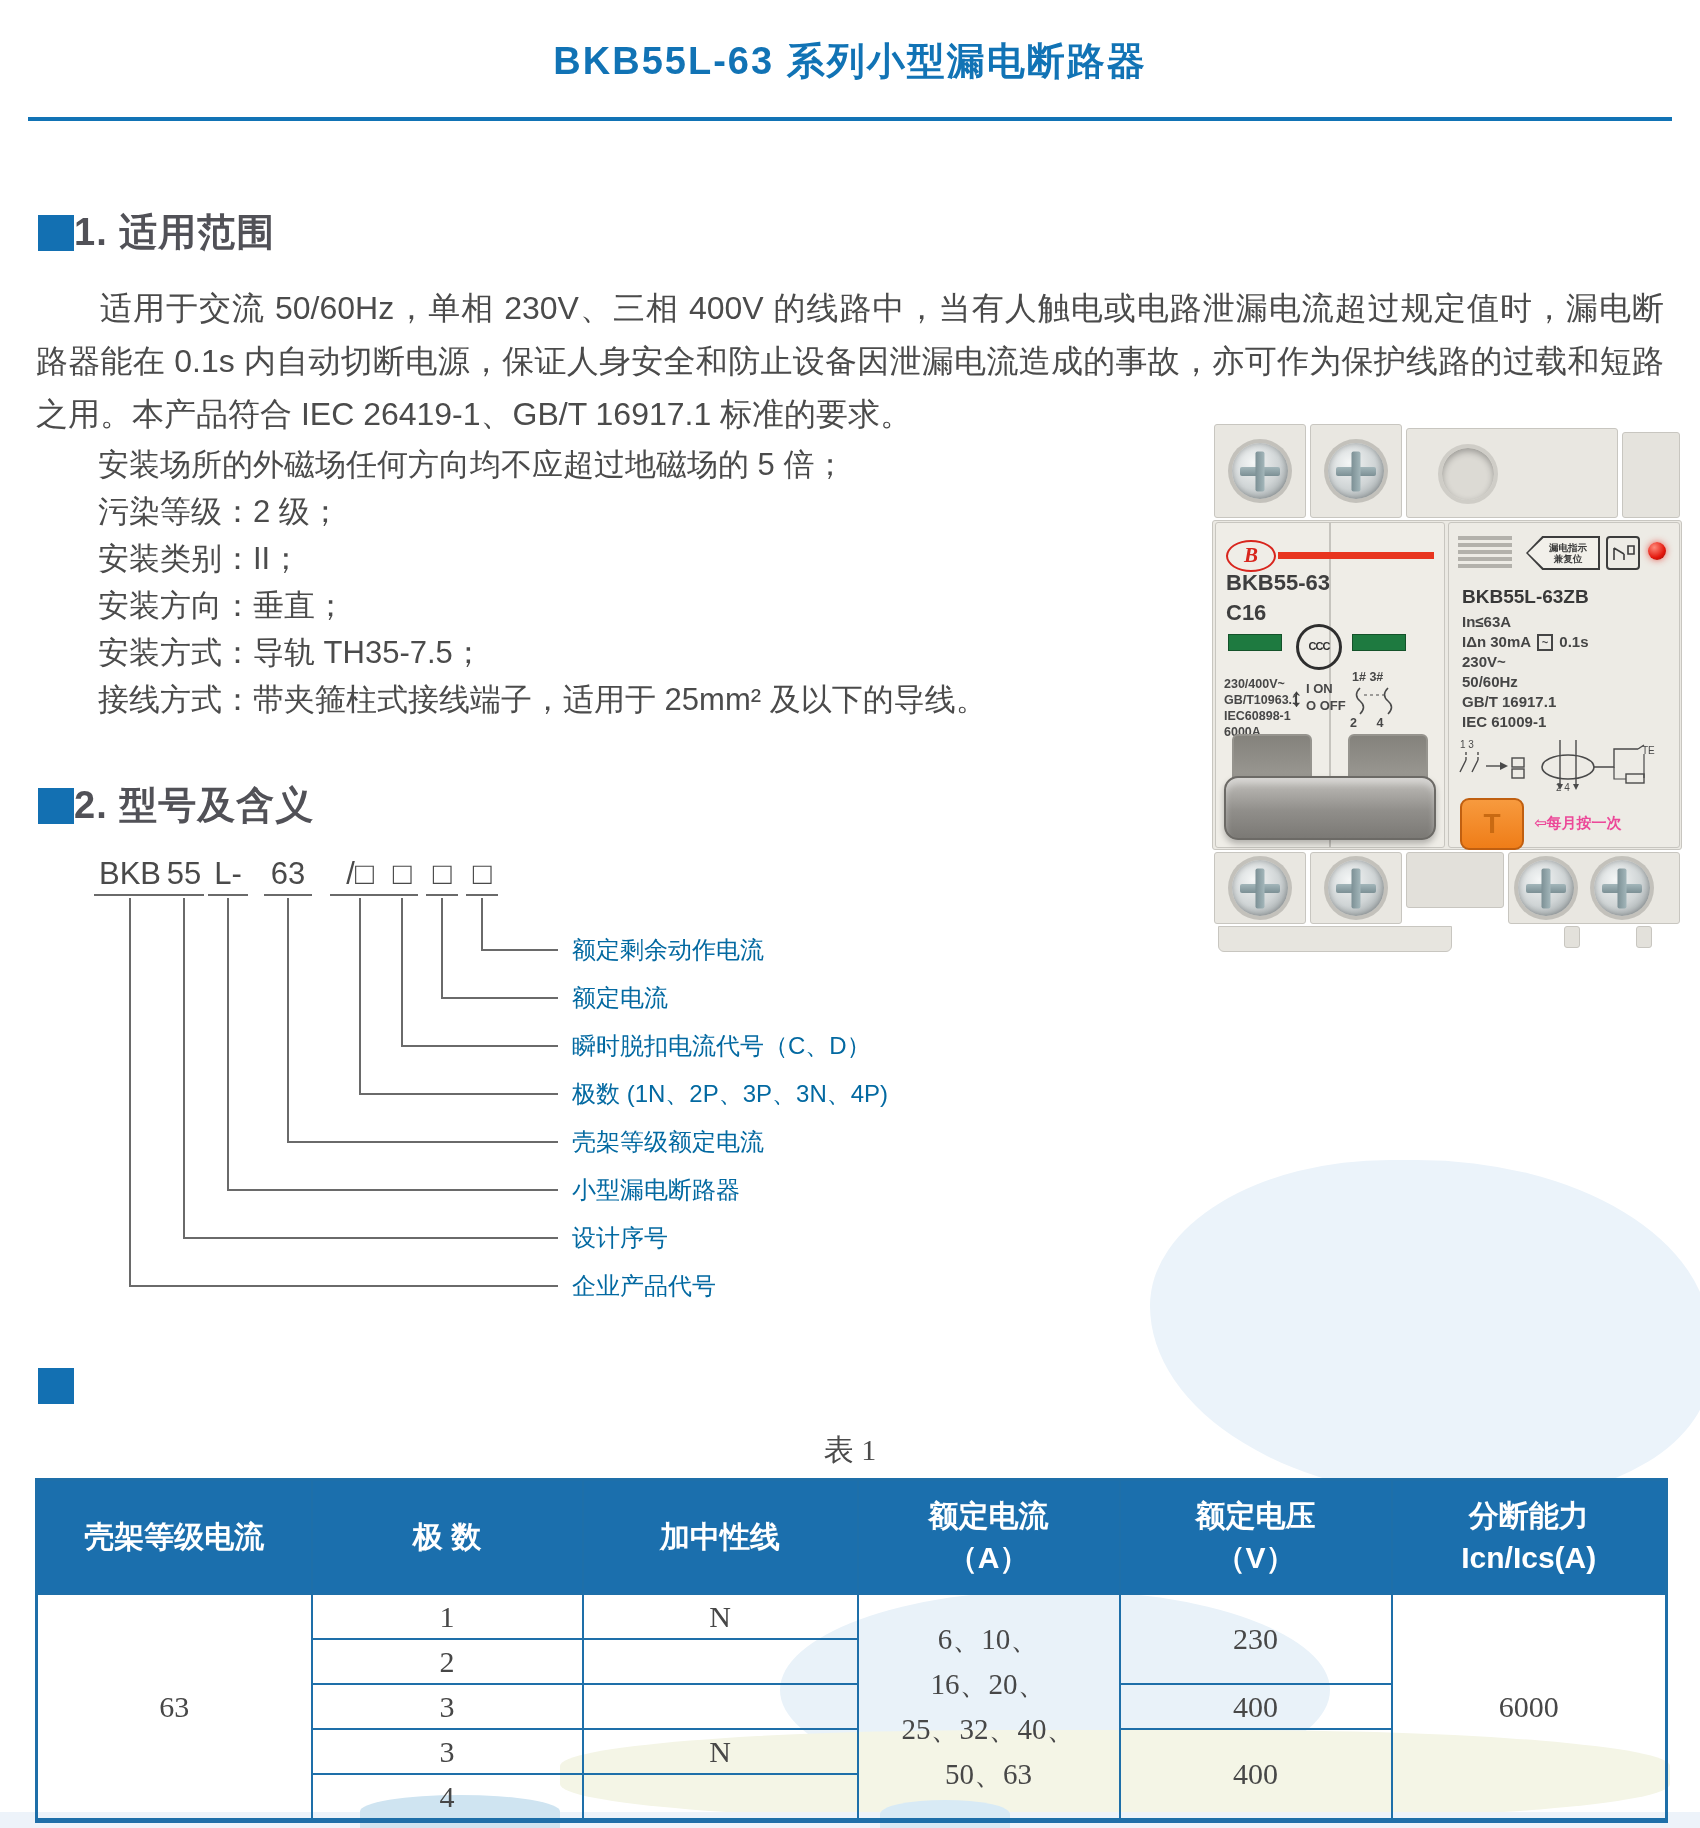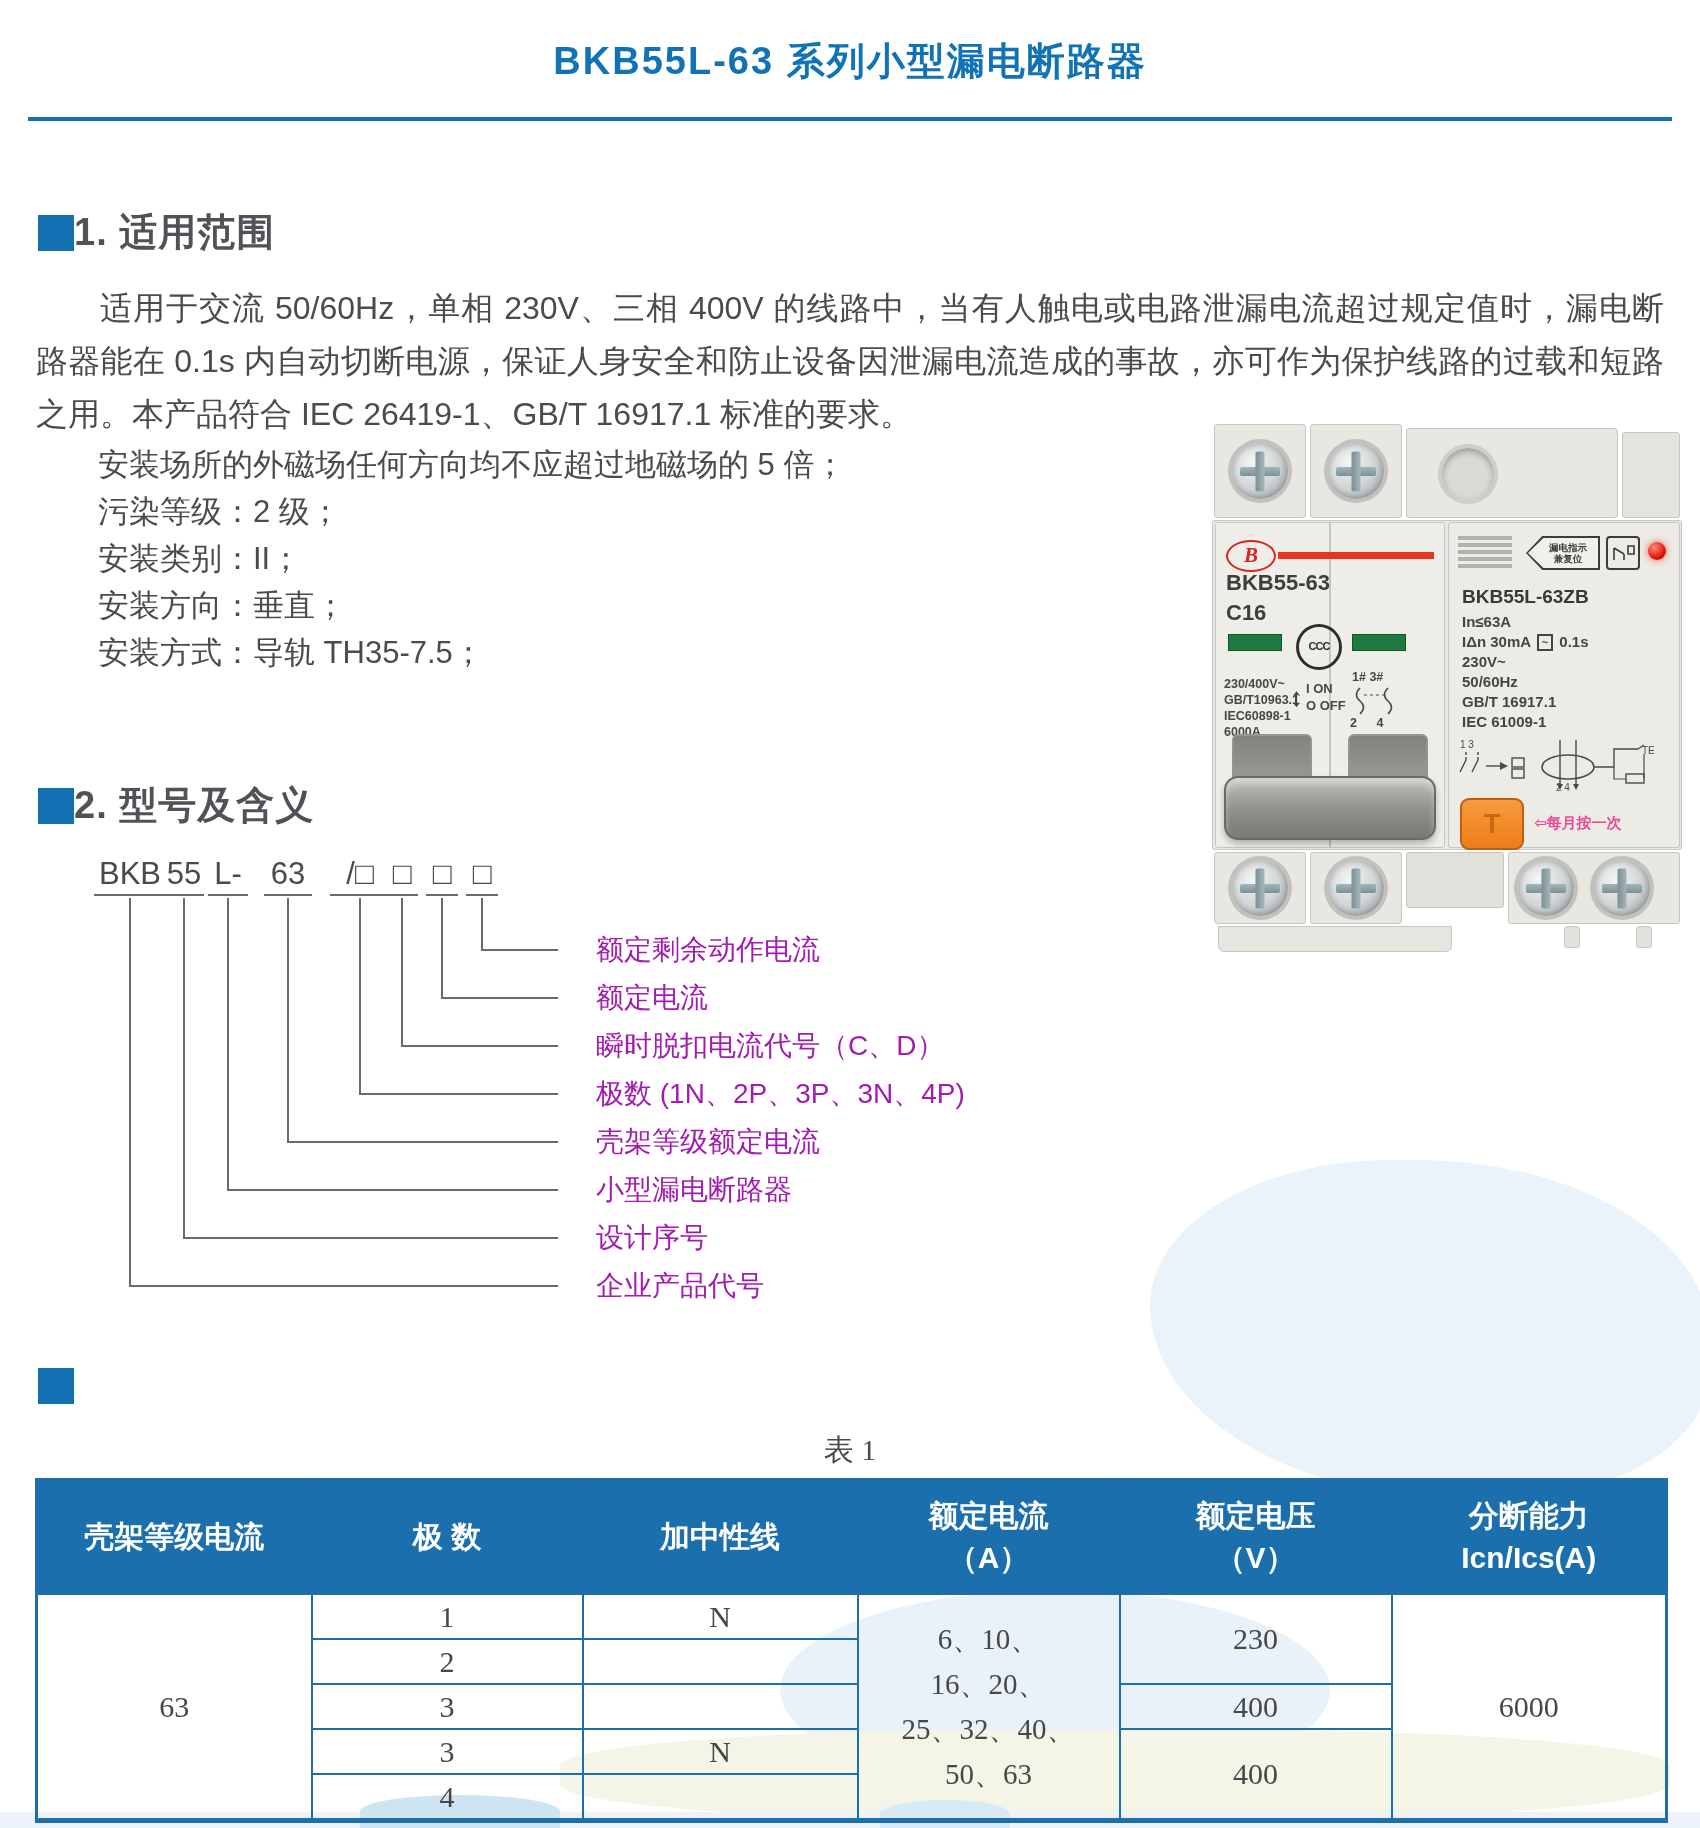--- a/index.html
+++ b/index.html
@@ -30,22 +30,22 @@
   
   .speclist { left:36px; top:441px; font-size:31px; color:#4b4b4b; }
   .speclist .it { height:47px; line-height:47px; padding-left:62px; white-space:nowrap; }
 
   
   .diagram { left:90px; top:856px; width:980px; height:474px; position:absolute; z-index:1; }
   .seg { position:absolute; top:0; height:38px; line-height:36px; text-align:center;
          font-size:31px; color:#4a4a4a; border-bottom:2px solid #6a6a6a; }
   .vl { position:absolute; width:2px; background:#6a6a6a; }
   .hl { position:absolute; height:2px; background:#6a6a6a; }
-  .dlabel { position:absolute; left:506px; height:48px; line-height:48px; font-size:28px;
-            color:#a21caf; white-space:nowrap; }
+  .dlabel { position:absolute; left:482px; height:48px; line-height:48px; font-size:24px;
+            color:#0369a1; white-space:nowrap; }
 
   
   .tcap { top:1430px; left:0; width:1700px; text-align:center;
           font-family:"Liberation Serif","DejaVu Serif",serif; font-size:30px; color:#4b4b4b; }
   table.spec { position:absolute; left:35px; top:1478px; width:1630px; border-collapse:collapse;
                z-index:1; table-layout:fixed;
                border:3px solid #1e6fa9; border-bottom:5px solid #1e6fa9; }
   table.spec th { background:#1b6fad; color:#ffffff; font-size:30px; font-weight:bold;
                   border:2px solid #1e6fa9; height:112px; padding:0; line-height:42px; }
   table.spec td { border:2px solid #1e6fa9; text-align:center; vertical-align:middle;
@@ -106,20 +106,21 @@
     <div class="l">路器能在 0.1s 内自动切断电源，保证人身安全和防止设备因泄漏电流造成的事故，亦可作为保护线路的过载和短路</div>
     <div class="l last">之用。本产品符合 IEC 26419-1、GB/T 16917.1 标准的要求。</div>
   </div>
 
   <div class="z speclist">
     <div class="it">安装场所的外磁场任何方向均不应超过地磁场的 5 倍；</div>
     <div class="it">污染等级：2 级；</div>
     <div class="it">安装类别：II；</div>
     <div class="it">安装方向：垂直；</div>
     <div class="it">安装方式：导轨 TH35-7.5；</div>
+    <div class="it">接线方式：带夹箍柱式接线端子，适用于 25mm² 及以下的导线。</div>
   </div>
 
   <div class="brk">
 
     <div class="blk" style="left:2px;top:0;width:92px;height:94px;"></div>
     <div class="blk" style="left:98px;top:0;width:92px;height:94px;"></div>
     <div class="blk" style="left:194px;top:4px;width:212px;height:90px;"></div>
     <div class="blk" style="left:410px;top:8px;width:58px;height:86px;background:#e5e3dd;"></div>
     <span class="screw" style="left:20px;top:19px;">
         <i class="s1"></i>

